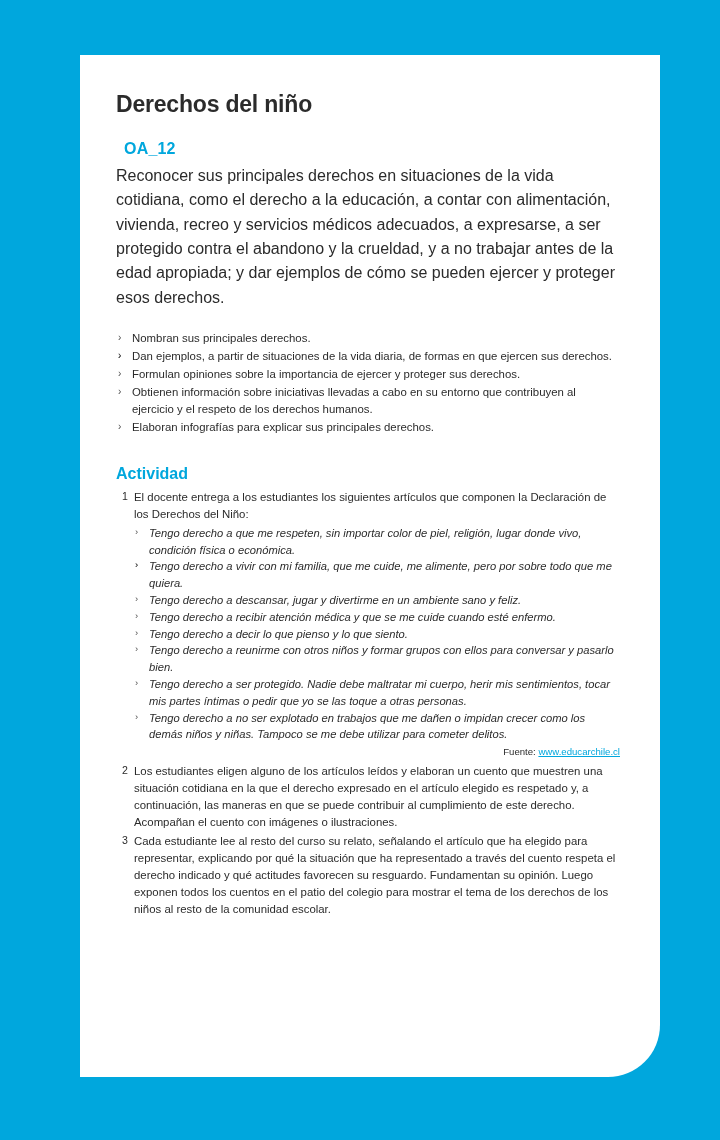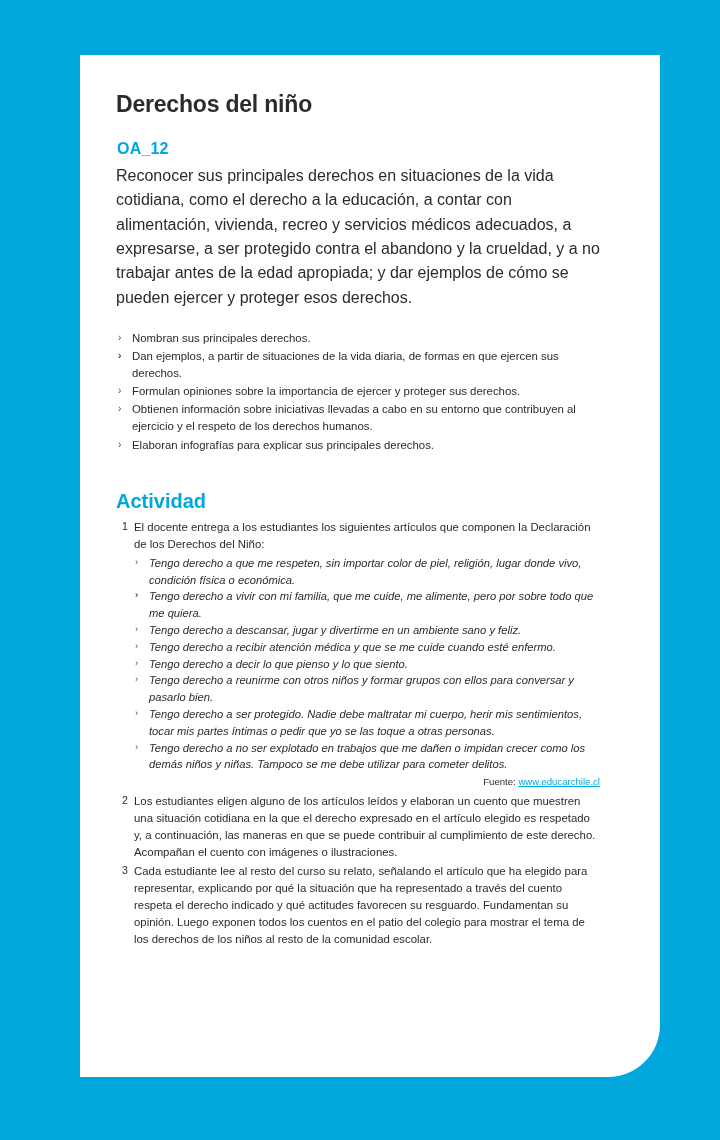--- a/index.html
+++ b/index.html
@@ -16,34 +16,34 @@
   }
   .page {
     position: absolute;
     left: 80px;
     top: 55px;
     width: 580px;
     height: 1022px;
     background: #ffffff;
     border-bottom-right-radius: 52px;
     box-sizing: border-box;
-    padding: 36px 60px 0 36px;
+    padding: 36px 40px 0 36px;
   }
   .doc-title {
     font-size: 23px;
     font-weight: bold;
     color: #2b2b2b;
     letter-spacing: -0.2px;
     margin: 0 0 22px 0;
   }
   .oa-code {
     font-size: 16px;
     font-weight: bold;
     color: #00a7dd;
-    margin: 0 0 6px 1px;
+    margin: 0 0 6px 8px;
     letter-spacing: 0.2px;
   }
   .oa-text {
     font-size: 16px;
     color: #2b2b2b;
     line-height: 1.52;
     margin: 0 0 20px 0;
     text-align: left;
   }
   .section-head {
@@ -67,24 +67,24 @@
     margin-bottom: 1px;
   }
   ul.arrow-list > li .chev {
     position: absolute;
     left: 2px;
     top: 0px;
     color: #4d4d4d;
     font-size: 10px;
   }
   .activity-head {
-    font-size: 20px;
+    font-size: 16px;
     font-weight: bold;
     color: #00a7dd;
-    margin: 36px 0 6px 0;
+    margin: 28px 0 6px 0;
   }
   ol.num-list {
     list-style: none;
     margin: 0;
     padding: 0;
     counter-reset: item;
   }
   ol.num-list > li {
     position: relative;
     padding-left: 18px;

